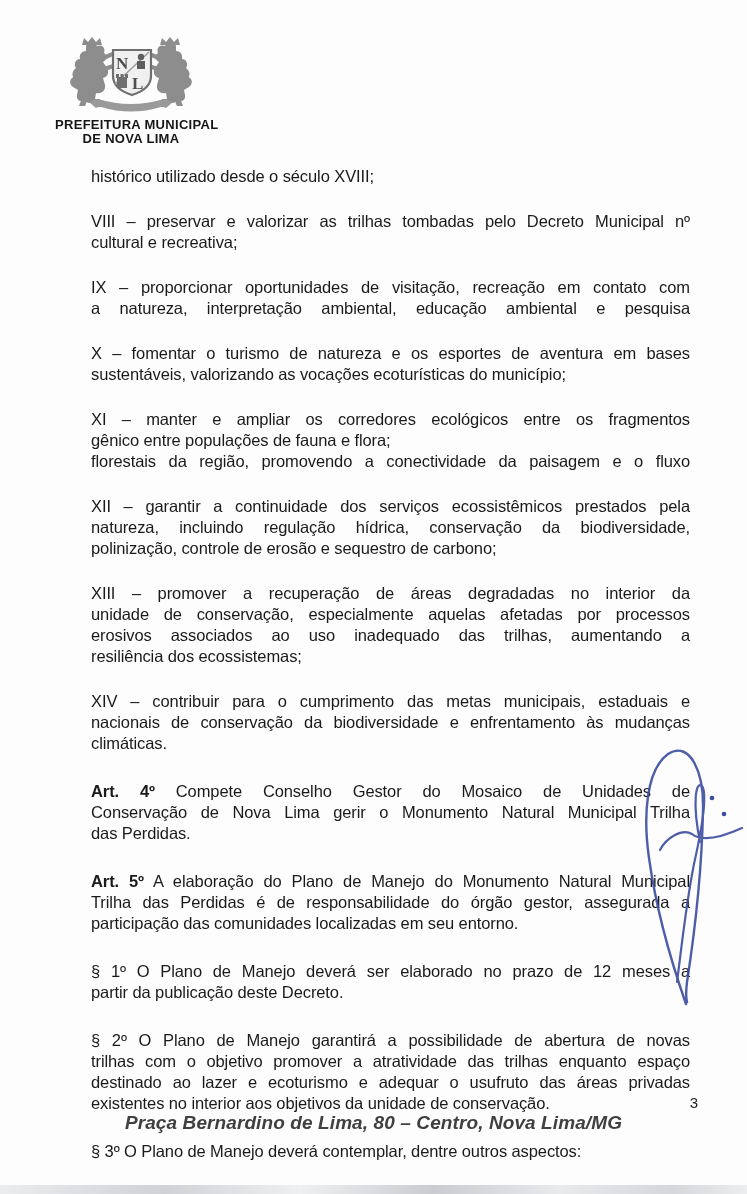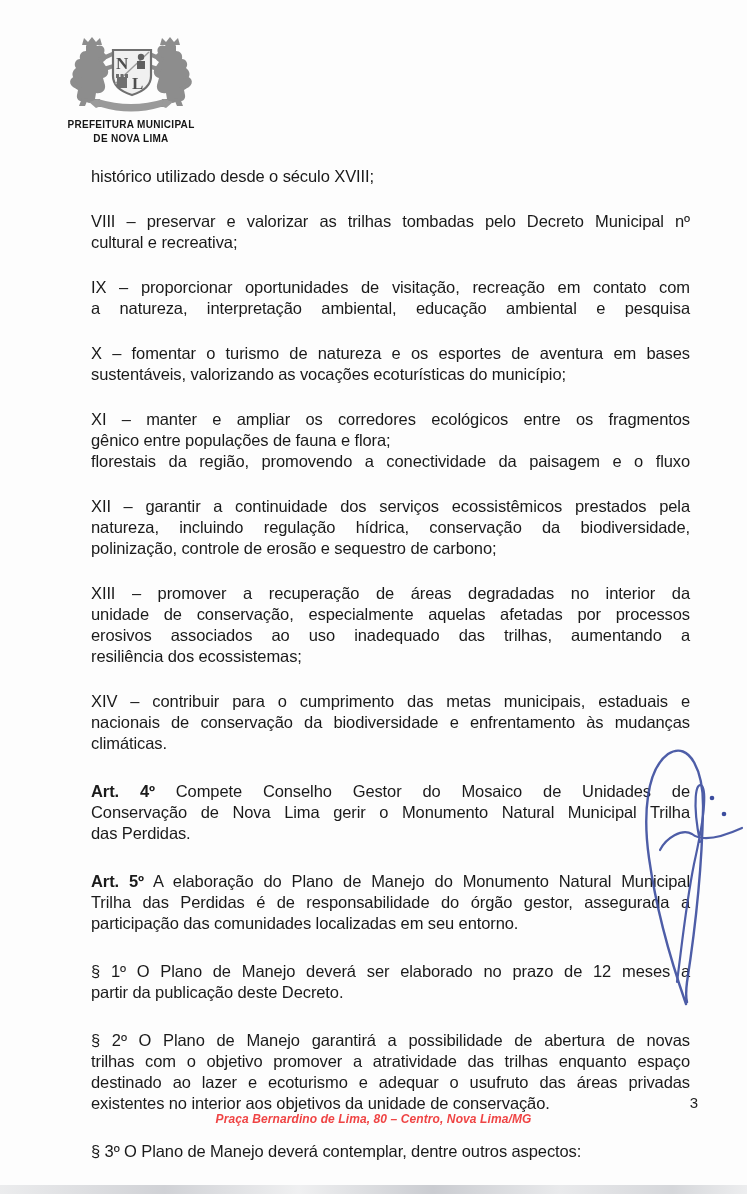--- a/index.html
+++ b/index.html
@@ -10,21 +10,21 @@
     background:#fdfdfd;
     overflow:hidden;
     font-family:"Liberation Sans",sans-serif;
     color:#1a1a1a;
   }
   
   .header{padding:36px 0 0 55px;}
   .logo-box{width:152px;text-align:center;}
   .logo-box svg{display:block;margin:0 auto;}
   .org-name{
-    font-weight:bold;font-size:10px;line-height:14px;
+    font-weight:bold;font-size:13px;line-height:14px;
     letter-spacing:.3px;color:#161616;white-space:nowrap;
   }
   .org-name.first{margin-top:4px;}
   
   .content{padding:20px 57px 0 91px;}
   .para{margin-top:24px;}
   .para:first-child{margin-top:0;}
   .para.block{margin-top:27px;}
   .line{
     font-size:16.5px;line-height:21px;
@@ -37,22 +37,22 @@
   
   .signature{position:absolute;left:616px;top:740px;pointer-events:none;}
   
   .page-number{
     position:absolute;top:1094px;right:49px;
     font-size:15px;color:#222;
   }
   .footer-address{
     position:absolute;top:1112px;left:0;width:100%;
     text-align:center;
-    font-size:12px;font-weight:bold;font-style:italic;
-    letter-spacing:.1px;color:#ef4444;
+    font-size:19px;font-weight:bold;font-style:italic;
+    letter-spacing:.1px;color:#404040;
   }
   
   .scan-edge{
     position:absolute;left:0;bottom:0;width:100%;height:9px;
     background:
       linear-gradient(90deg,
         rgba(125,130,140,.18) 0%,
         rgba(95,100,115,.38) 22%,
         rgba(130,135,145,.15) 40%,
         rgba(90,96,112,.42) 58%,

